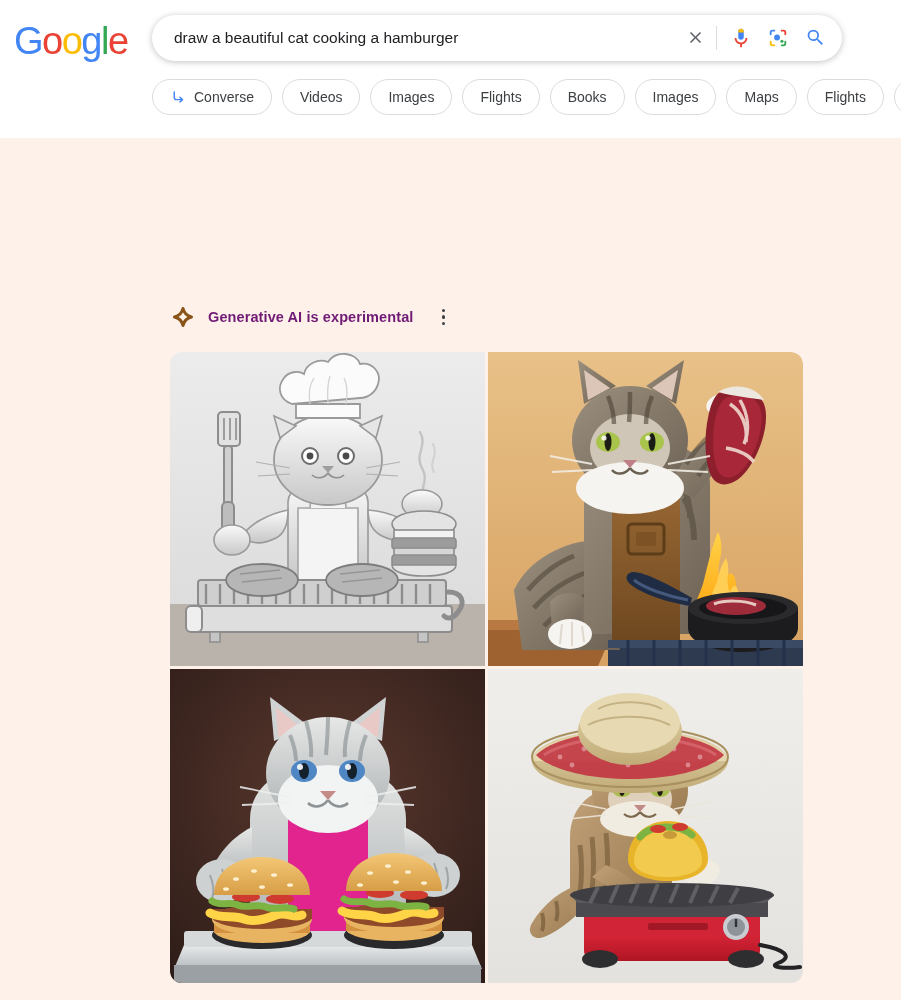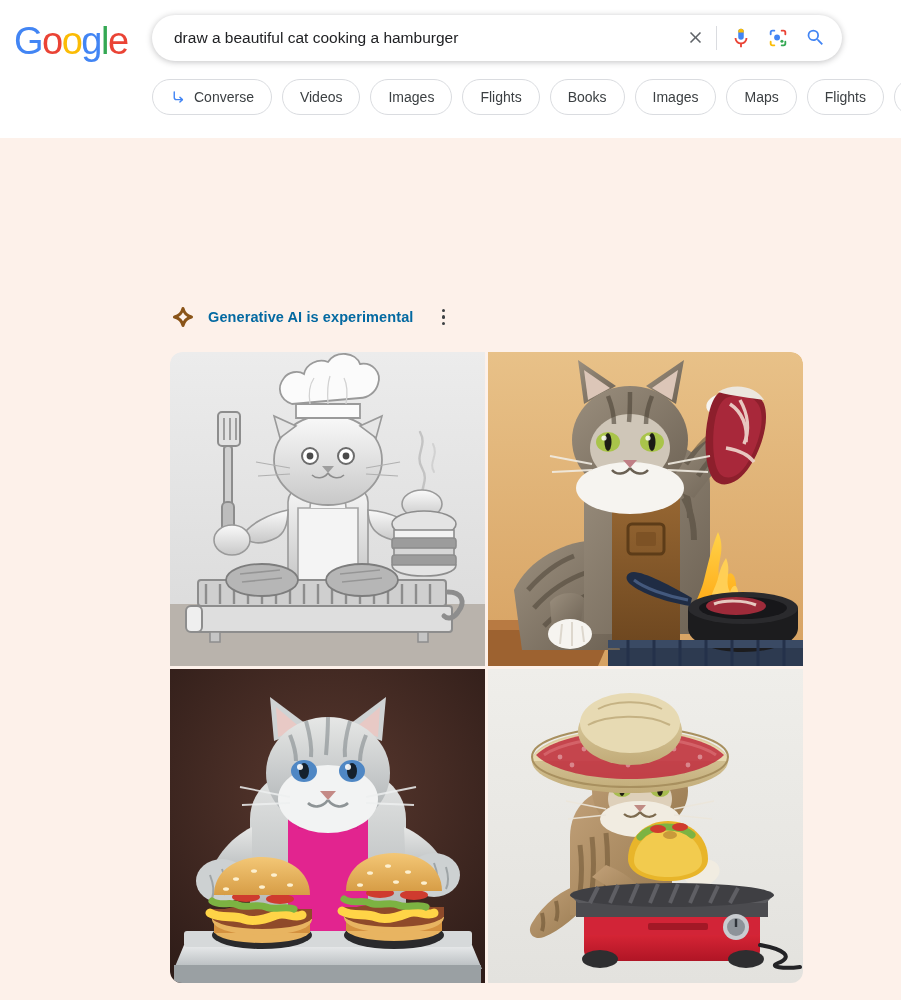--- a/index.html
+++ b/index.html
@@ -116,21 +116,21 @@
     left: 170px;
     top: 166px;
     display: flex;
     align-items: center;
     gap: 0;
   }
   .ai-spark { width: 26px; height: 26px; display: flex; align-items: center; justify-content: center; }
   .ai-title {
     font-size: 14.5px;
     font-weight: bold;
-    color: #0369a1;
+    color: #701a75;
     margin-left: 12px;
     letter-spacing: .1px;
   }
   .ai-kebab {
     margin-left: 18px;
     width: 24px; height: 24px;
     display: flex; flex-direction: column;
     align-items: center; justify-content: center;
     gap: 3px;
     cursor: pointer;

